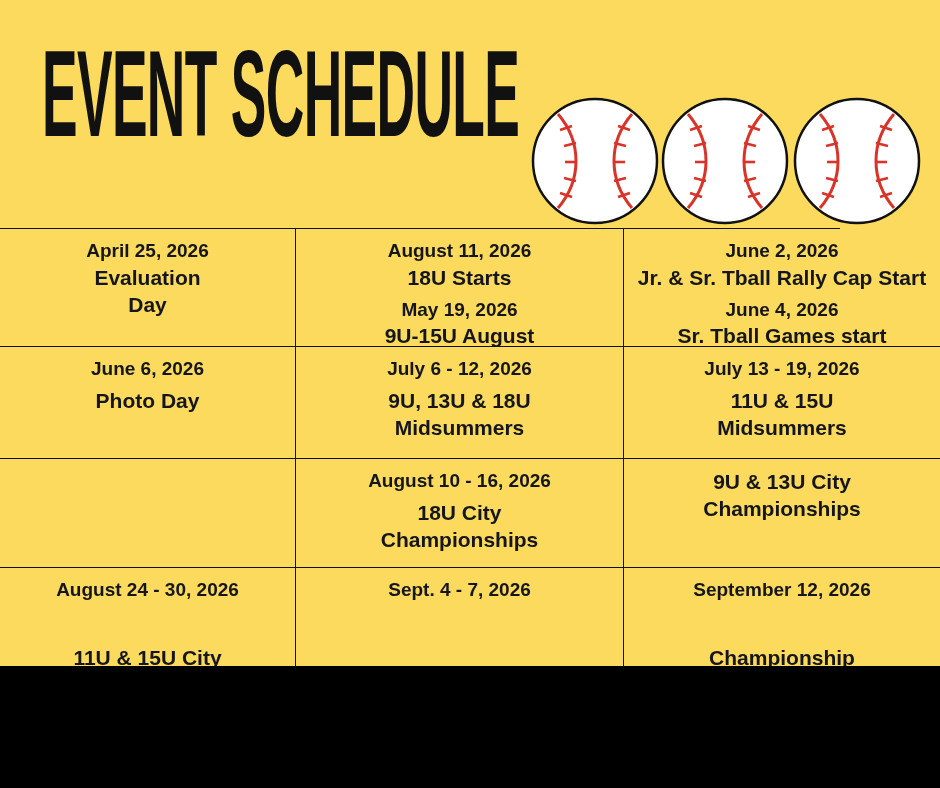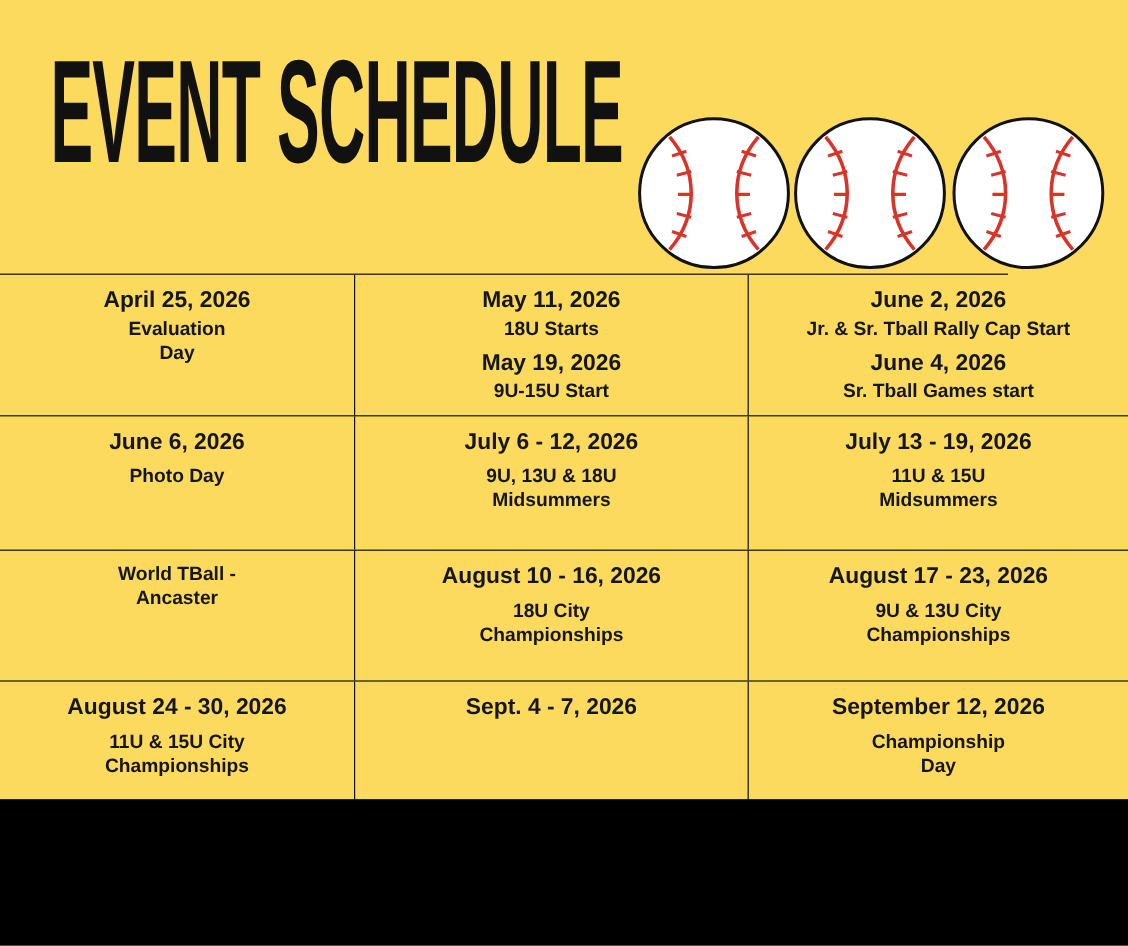--- a/index.html
+++ b/index.html
@@ -10,21 +10,21 @@
     width: 940px;
     height: 788px;
     background: #000000;
     font-family: "Liberation Sans", sans-serif;
     overflow: hidden;
   }
   #poster {
     position: relative;
     width: 940px;
     height: 788px;
-    background: #a3a3a3;
+    background: #a16207;
   }
   .yellow-panel {
     position: absolute;
     left: 0;
     top: 0;
     width: 940px;
     height: 666px;
     background: #FBDA5D;
   }
   .title {
@@ -80,31 +80,31 @@
     justify-content: flex-start;
     align-items: center;
   }
   .cell.c1 { width: 296px; border-right: 1.5px solid #111111; }
   .cell.c2 { width: 328px; border-right: 1.5px solid #111111; }
   .cell.c3 { width: 316px; }
 
   .r1 .cell { height: 117px; }
   .r2 .cell { height: 111px; }
   .r3 .cell { height: 108px; }
-  .r4 .cell { height: 99px; }
+  .r4 .cell { height: 99px; gap: 36px; }
 
   .date {
     font-weight: bold;
     font-size: 19px;
     line-height: 1.25;
     margin-bottom: 7px;
   }
   .desc {
     font-weight: bold;
-    font-size: 16px;
+    font-size: 21px;
     line-height: 1.28;
   }
   .pair + .pair { margin-top: 2px; }
   .pair .date { margin-bottom: 2px; }
   .pair .desc { margin-bottom: 4px; }
   .bottom-bar {
     position: absolute;
     left: 0;
     top: 666px;
     width: 940px;
@@ -179,26 +179,26 @@
 
     <div class="row r1">
       <div class="cell c1">
         <div class="pair">
           <div class="date">April 25, 2026</div>
           <div class="desc">Evaluation<br>Day</div>
         </div>
       </div>
       <div class="cell c2">
         <div class="pair">
-          <div class="date">May 11, 2026</div>
+          <div class="date">August 11, 2026</div>
           <div class="desc">18U Starts</div>
         </div>
         <div class="pair">
           <div class="date">May 19, 2026</div>
-          <div class="desc">9U-15U Start</div>
+          <div class="desc">9U-15U August</div>
         </div>
       </div>
       <div class="cell c3">
         <div class="pair">
           <div class="date">June 2, 2026</div>
           <div class="desc">Jr. &amp; Sr. Tball Rally Cap Start</div>
         </div>
         <div class="pair">
           <div class="date">June 4, 2026</div>
           <div class="desc">Sr. Tball Games start</div>
@@ -216,28 +216,26 @@
         <div class="desc">9U, 13U &amp; 18U<br>Midsummers</div>
       </div>
       <div class="cell c3">
         <div class="date">July 13 - 19, 2026</div>
         <div class="desc">11U &amp; 15U<br>Midsummers</div>
       </div>
     </div>
 
     <div class="row r3">
       <div class="cell c1">
-        <div class="desc">World TBall -<br>Ancaster</div>
       </div>
       <div class="cell c2">
         <div class="date">August 10 - 16, 2026</div>
         <div class="desc">18U City<br>Championships</div>
       </div>
       <div class="cell c3">
-        <div class="date">August 17 - 23, 2026</div>
         <div class="desc">9U &amp; 13U City<br>Championships</div>
       </div>
     </div>
 
     <div class="row r4">
       <div class="cell c1">
         <div class="date">August 24 - 30, 2026</div>
         <div class="desc">11U &amp; 15U City<br>Championships</div>
       </div>
       <div class="cell c2">

